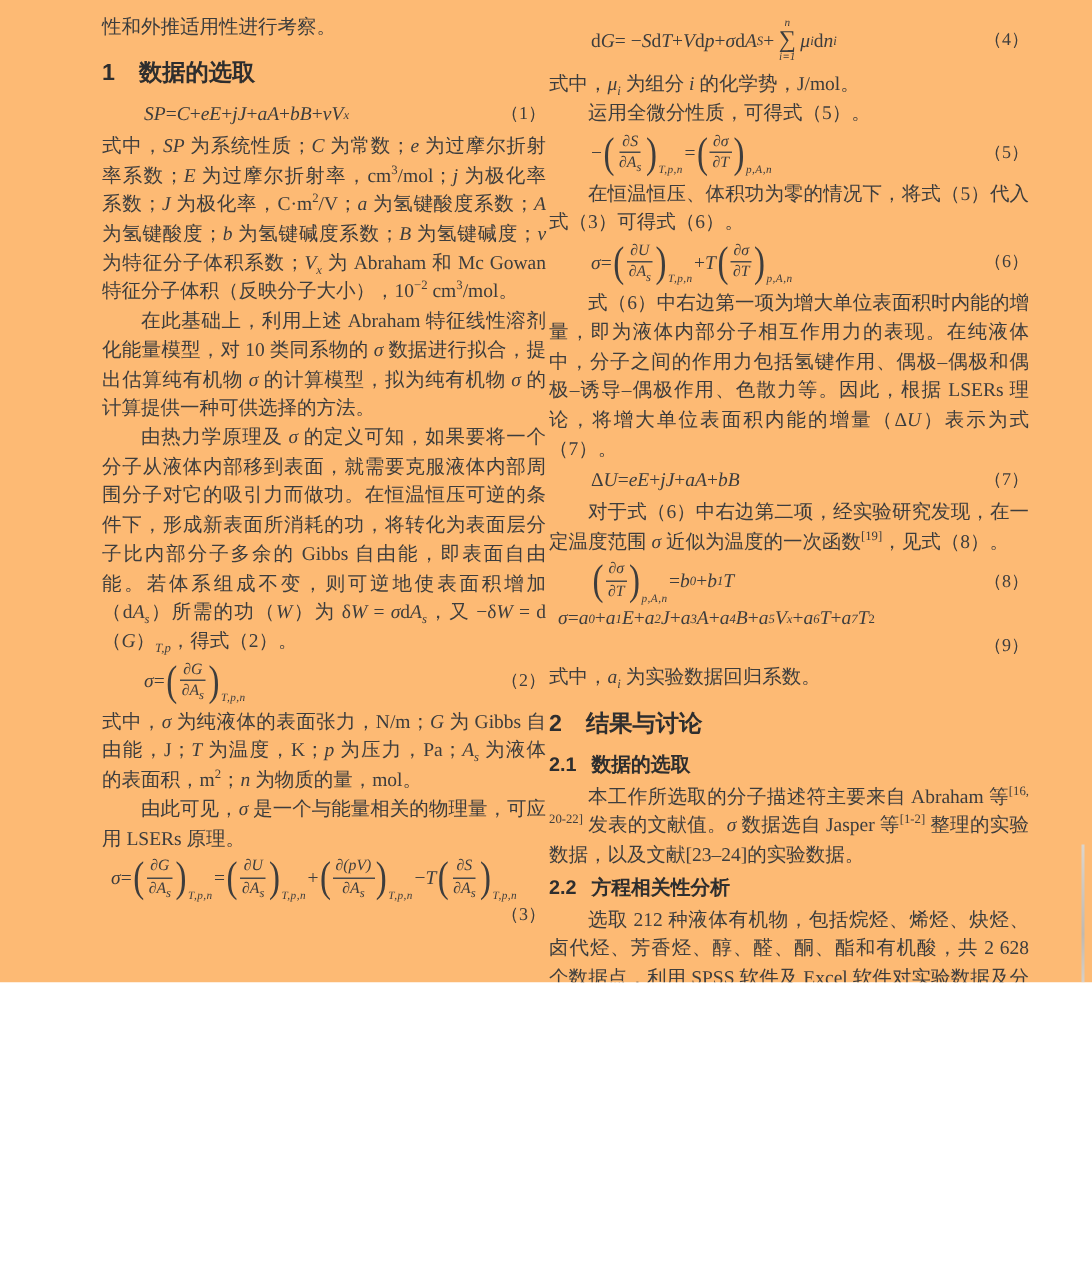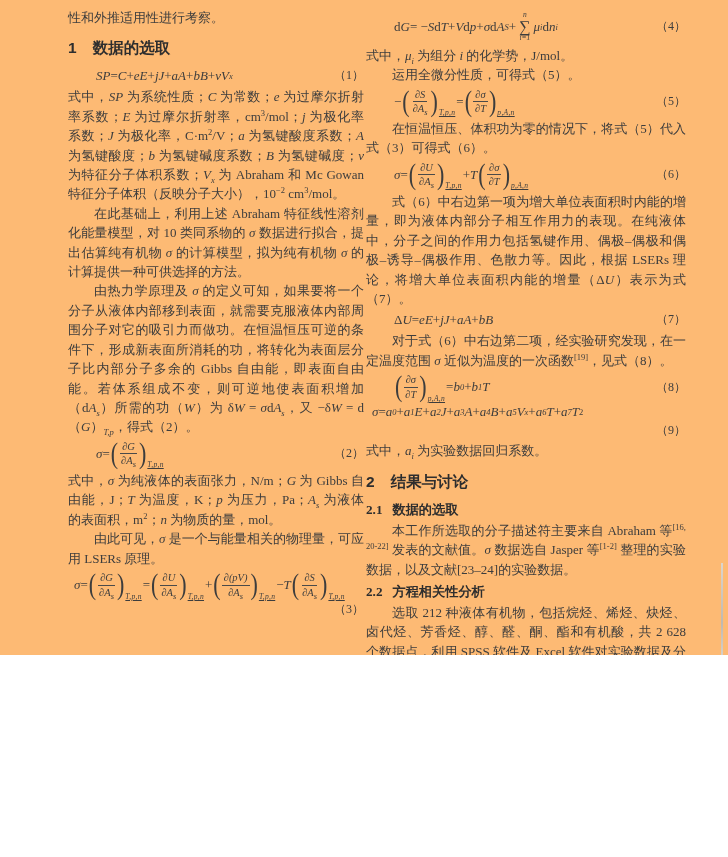--- a/index.html
+++ b/index.html
@@ -20,38 +20,38 @@
   p.para.ind{text-indent:2em;}
   .iv{font-style:italic;}
   sup.sp{font-size:8.5px;line-height:0;}
   sub.sb{font-size:8.5px;line-height:0;font-style:italic;}
   .h1{
     font-family:"Liberation Sans","DejaVu Sans",sans-serif;
     font-weight:700;font-size:15.5px;color:#2e2e2e;
     margin:11px 0 8px;display:flex;gap:16px;align-items:baseline;
   }
   .h3{
-    font-family:Liberation Serif, serif;
+    font-family:Liberation Sans, sans-serif;
     font-weight:700;font-size:13.2px;color:#2e2e2e;
     margin:4px 0 2px;display:flex;gap:10px;align-items:baseline;
   }
   .eq{
     display:flex;justify-content:space-between;align-items:center;
     margin:3px 0;font-size:13px;color:#3d3d3d;
   }
   .eq-body{padding-left:28px;white-space:nowrap;display:inline-flex;align-items:center;}
   .eq.wide .eq-body{padding-left:6px;}
   .eq-num{font-size:12px;flex:none;}
   .eq-numline{text-align:right;font-size:12px;margin:-1px 0 2px;}
   .frac-wrap{display:inline-flex;align-items:center;vertical-align:middle;margin:0 1px;}
   .paren{font-size:22px;font-weight:300;line-height:1;display:inline-block;transform:scaleY(1.3);}
   .frac{display:inline-flex;flex-direction:column;align-items:center;font-size:10.5px;line-height:1.3;margin:0 1px;}
   .frac .fn{border-bottom:1px solid #4a4a4a;padding:0 2px;}
   .frac .fd{padding:0 2px;}
-  .psub{font-size:7.5px;font-style:italic;position:relative;top:11px;margin-left:1px;letter-spacing:0.3px;text-decoration:underline;}
+  .psub{font-size:7.5px;font-style:italic;position:relative;top:11px;margin-left:1px;letter-spacing:0.3px;}
   .sum{display:inline-flex;flex-direction:column;align-items:center;line-height:1;vertical-align:middle;margin:0 3px;}
   .sum .sig{font-size:16px;line-height:0.95;font-style:normal;}
   .sum .lim{font-size:7.5px;font-style:italic;line-height:1.1;}
   .scan-artifact{
     position:absolute;right:5px;bottom:0;width:2px;height:92px;
     background:linear-gradient(#d8d8d6,#b9b9b7 65%,#d2d2d0);opacity:0.9;
   }
 </style>
 </head>
 <body>

